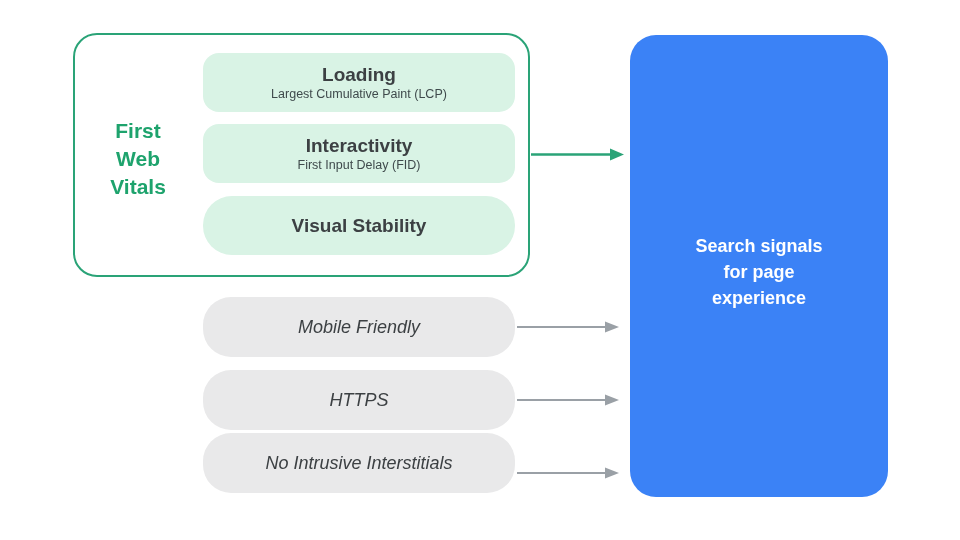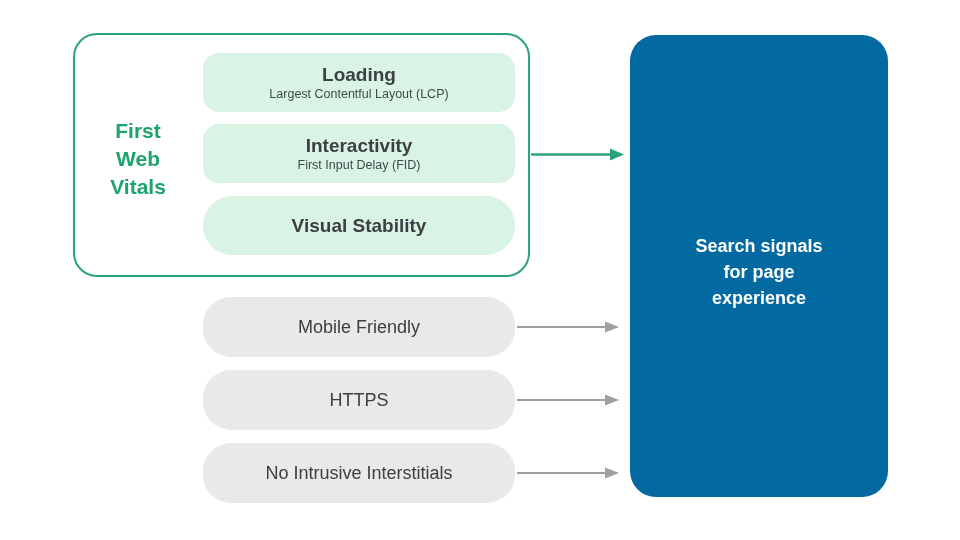--- a/index.html
+++ b/index.html
@@ -68,31 +68,32 @@
     position: absolute;
     left: 203px;
     width: 312px; height: 60px;
     background: #e9e9ea;
     border-radius: 28px;
     display: flex;
     align-items: center;
     justify-content: center;
     font-size: 18px;
     color: #3c4043;
+    font-style: italic;
   }
   .signal.s1 { top: 297px; }
   .signal.s2 { top: 370px; }
-  .signal.s3 { top: 443px; }
+  .signal.s3 { top: 433px; }
 
   
   .result-box {
     position: absolute;
     left: 630px; top: 35px;
     width: 258px; height: 462px;
-    background: #0369a1;
+    background: #3b82f6;
     border-radius: 26px;
     display: flex;
     align-items: center;
     justify-content: center;
   }
   .result-box .result-label {
     color: #ffffff;
     font-size: 18px;
     font-weight: bold;
     line-height: 26px;
@@ -115,21 +116,21 @@
 <div class="canvas">
 
   <div class="cwv-outline"></div>
 
   <div class="cwv-label">First
 Web
 Vitals</div>
 
   <div class="vital v1">
     <div class="vital-title">Loading</div>
-    <div class="vital-subtitle">Largest Contentful Layout (LCP)</div>
+    <div class="vital-subtitle">Largest Cumulative Paint (LCP)</div>
   </div>
 
   <div class="vital v2">
     <div class="vital-title">Interactivity</div>
     <div class="vital-subtitle">First Input Delay (FID)</div>
   </div>
 
   <div class="vital v3">
     <div class="vital-title">Visual Stability</div>
   </div>

